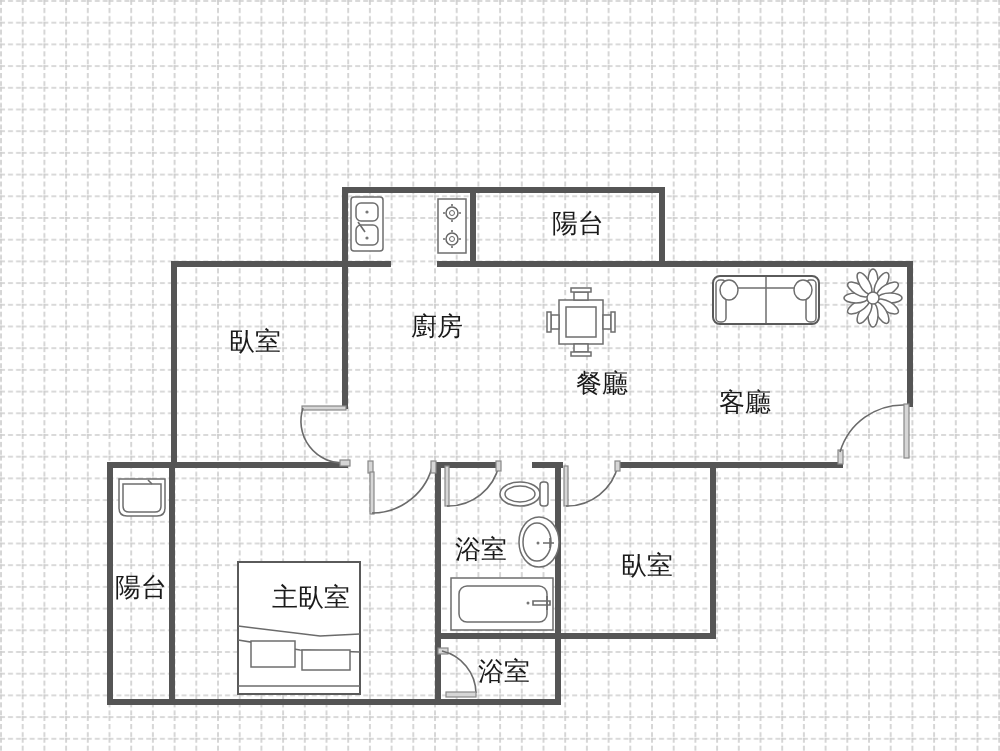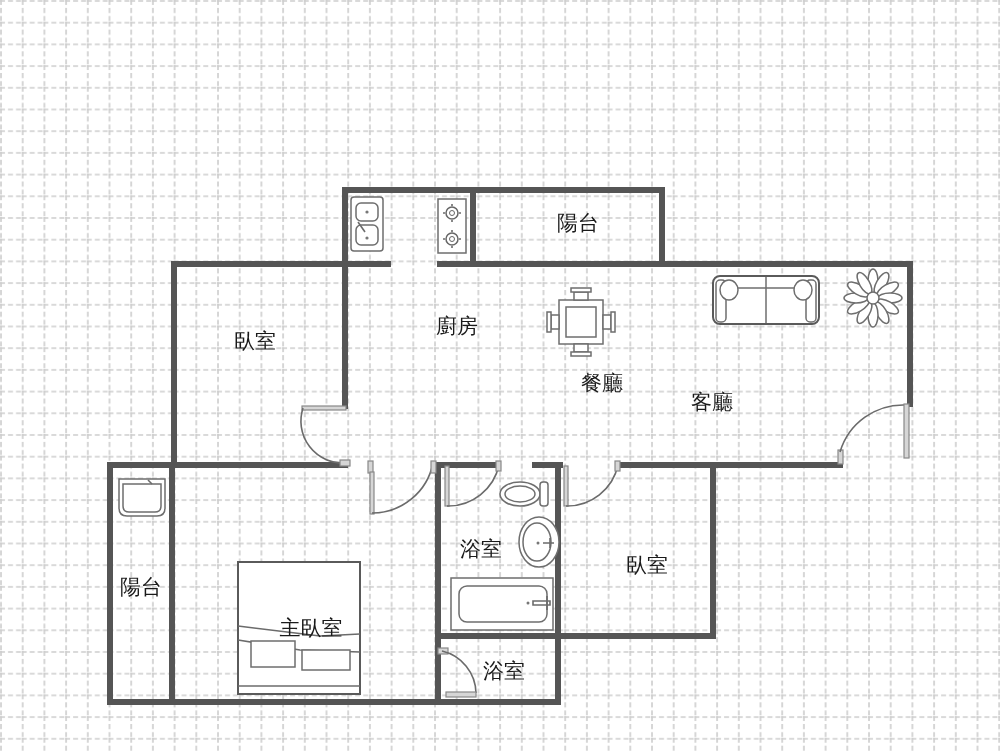--- a/index.html
+++ b/index.html
@@ -1,21 +1,21 @@
 <!DOCTYPE html>
 <html><head>
   <meta charset="utf-8">
   <style>
     html, body { margin: 0; padding: 0; background: #ffffff; }
     body { width: 1000px; height: 751px; overflow: hidden; position: relative; }
     #plan { position: absolute; left: 0; top: 0; width: 1000px; height: 751px; }
     .label {
       position: absolute;
       font-family: "DejaVu Sans", sans-serif;
-      font-size: 21px;
+      font-size: 26px;
       color: #1a1a1a;
       white-space: nowrap;
       transform: translate(-50%, -50%);
       letter-spacing: 0px;
     }
     .wall { stroke: #555555; stroke-width: 6; fill: none; stroke-linecap: square; }
     .thin { stroke: #6b6b6b; stroke-width: 1.6; fill: none; }
     .furn { stroke: #5a5a5a; stroke-width: 2; fill: #ffffff; }
     .furn2 { stroke: #6e6e6e; stroke-width: 1.5; fill: #ffffff; }
     .jamb { stroke: #888; stroke-width: 1.2; fill: #d6d6d6; }
@@ -172,20 +172,20 @@
   <g>
     <rect class="furn2" x="451" y="578" width="102" height="52"></rect>
     <rect class="furn2" x="459" y="586" width="88" height="36" rx="8"></rect>
     <circle cx="528" cy="603" r="1.5" fill="#777"></circle>
     <path class="thin" d="M 533 601 L 550 601 L 550 605 L 533 605 Z M 547 596 L 547 610"></path>
   </g>
 </svg>
 
 <div class="label" style="left:578px;top:223px;">陽台</div>
 <div class="label" style="left:255px;top:341px;">臥室</div>
-<div class="label" style="left:437px;top:326px;margin-left:20px;">廚房</div>
+<div class="label" style="left:437px;top:326px;">廚房</div>
 <div class="label" style="left:602px;top:383px;">餐廳</div>
-<div class="label" style="left:712px;top:402px;">客廳</div>
+<div class="label" style="left:745px;top:402px;">客廳</div>
 <div class="label" style="left:141px;top:587px;">陽台</div>
-<div class="label" style="left:311px;top:628px;">主臥室</div>
+<div class="label" style="left:311px;top:597px;">主臥室</div>
 <div class="label" style="left:481px;top:549px;">浴室</div>
 <div class="label" style="left:647px;top:565px;">臥室</div>
 <div class="label" style="left:504px;top:671px;">浴室</div>
 
 </body></html>

